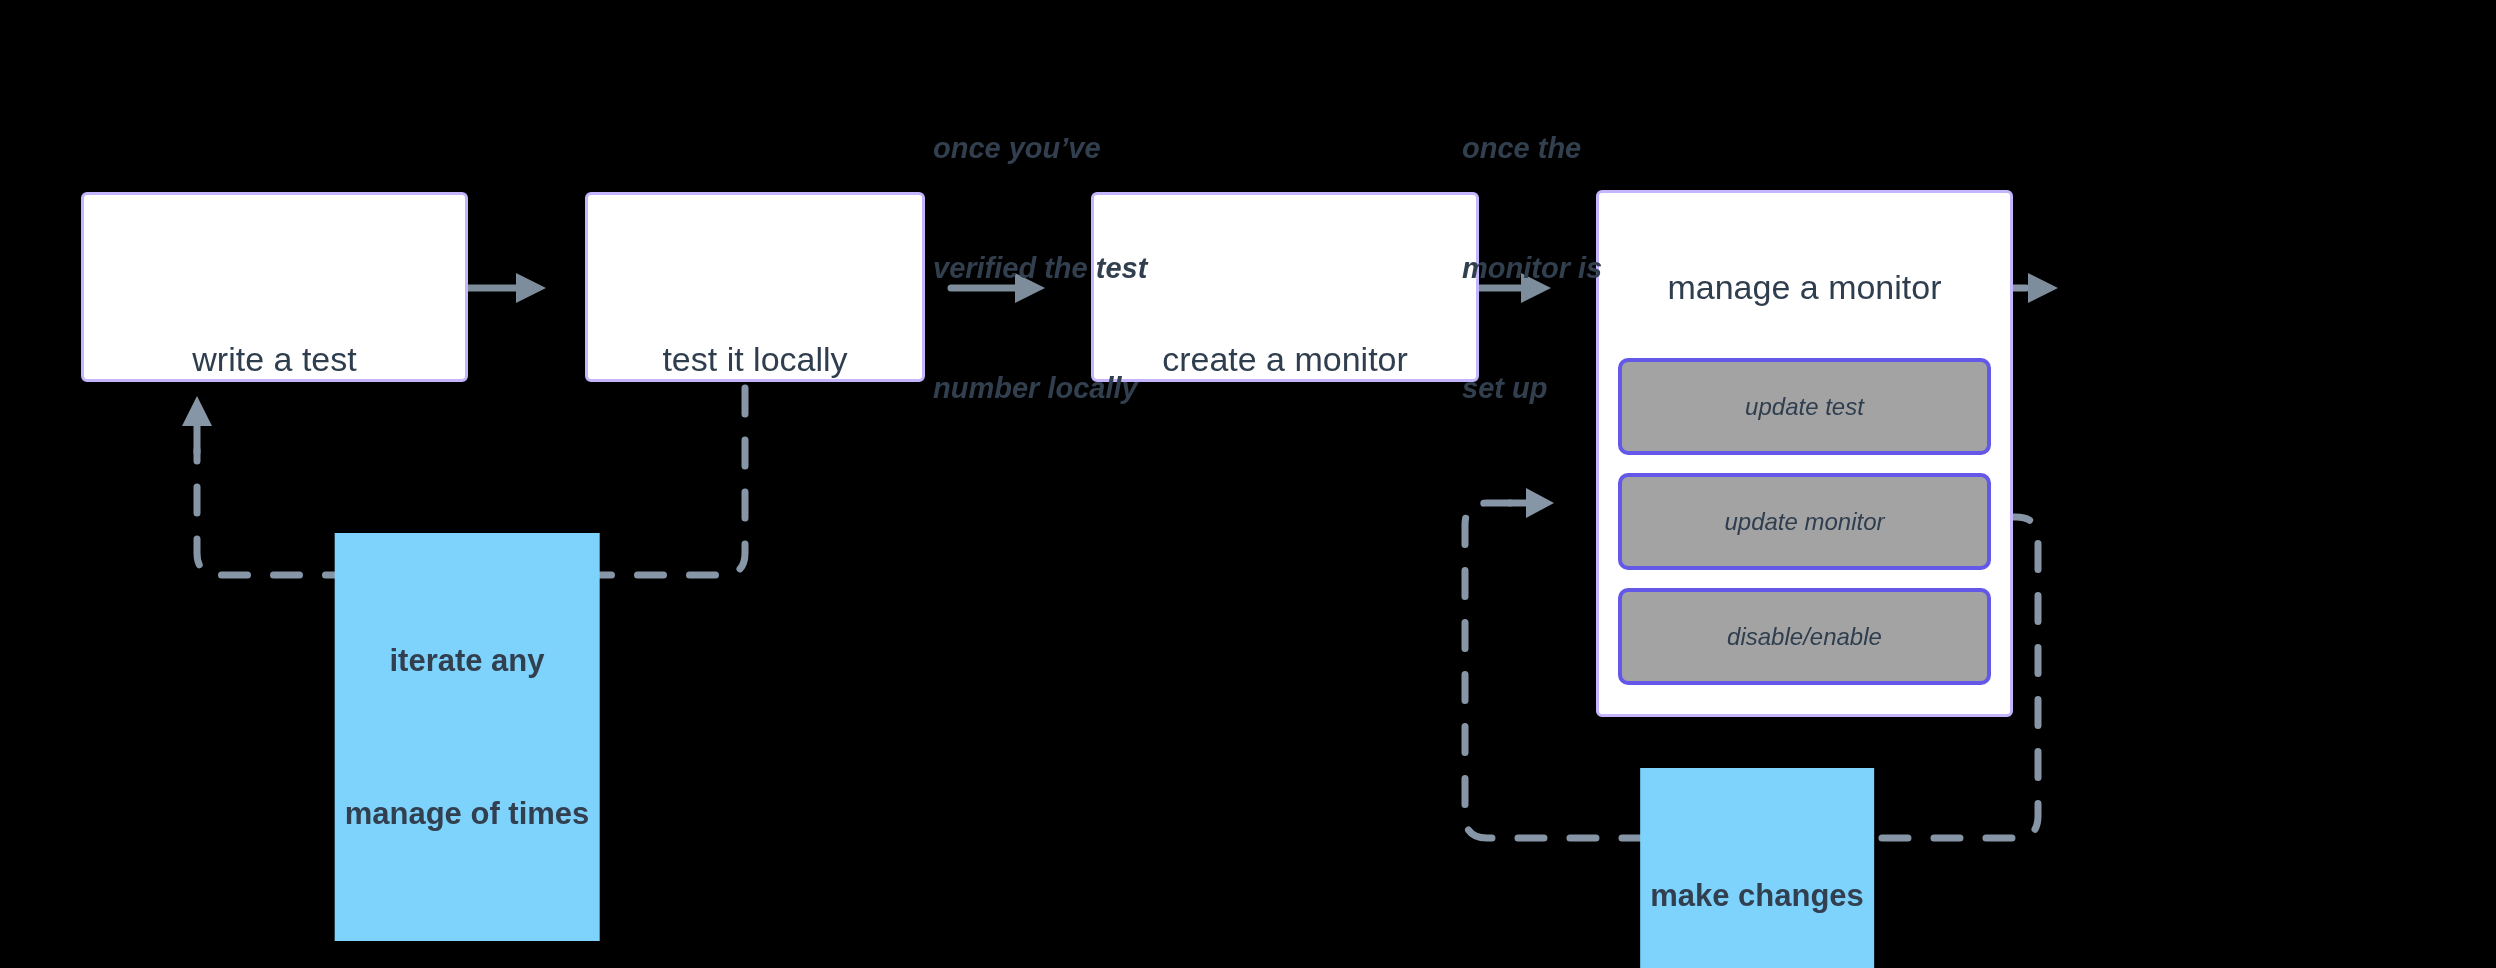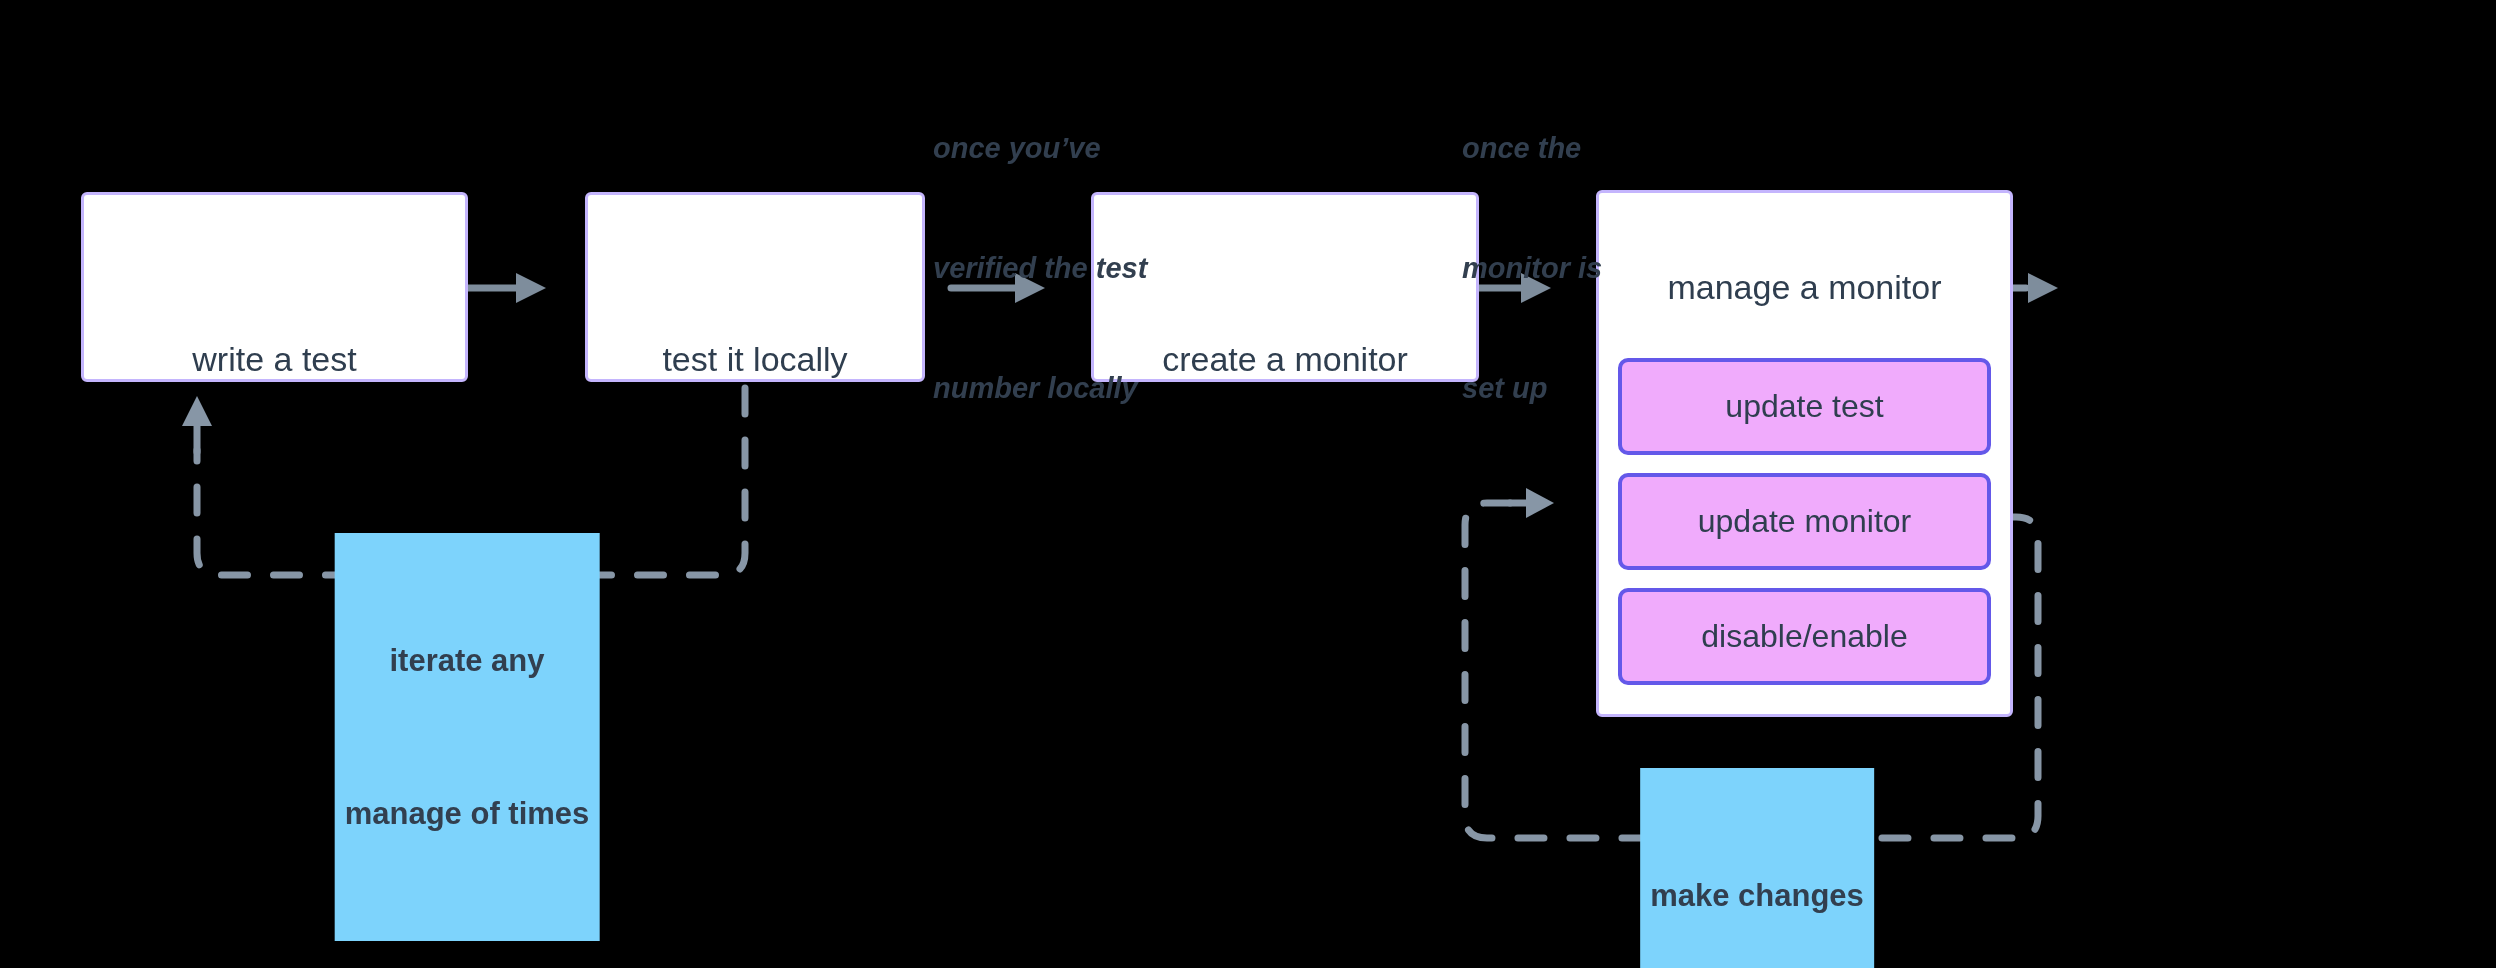--- a/index.html
+++ b/index.html
@@ -27,26 +27,26 @@
   .box-test{left:552px;top:192px;width:340px;height:190px;}
   .box-create{left:1058px;top:192px;width:388px;height:190px;}
   .box-manage{left:1563px;top:190px;width:417px;height:527px;display:block;}
   .box-delete{left:2066px;top:192px;width:391px;height:190px;}
   .manage-title{
     position:absolute;left:0;top:0;width:100%;height:188px;
     display:flex;align-items:center;justify-content:center;
   }
   .sub-btn{
     position:absolute;left:19px;right:19px;height:97px;
-    background:#f0abfc;
+    background:#a3a3a3;
     border:4px solid #6458e9;
     border-radius:10px;
     box-sizing:border-box;
     display:flex;align-items:center;justify-content:center;
-    font-size:32px;color:#2f3e4f;
+    font-size:24px;color:#2f3e4f;font-style:italic;
   }
   .sub-btn-1{top:165px;}
   .sub-btn-2{top:280px;}
   .sub-btn-3{top:395px;}
   .note{
     position:absolute;z-index:3;
     color:#323f4f;
     font-size:29px;font-weight:bold;font-style:italic;
     line-height:40px;white-space:pre;margin-left:20px;
   }

